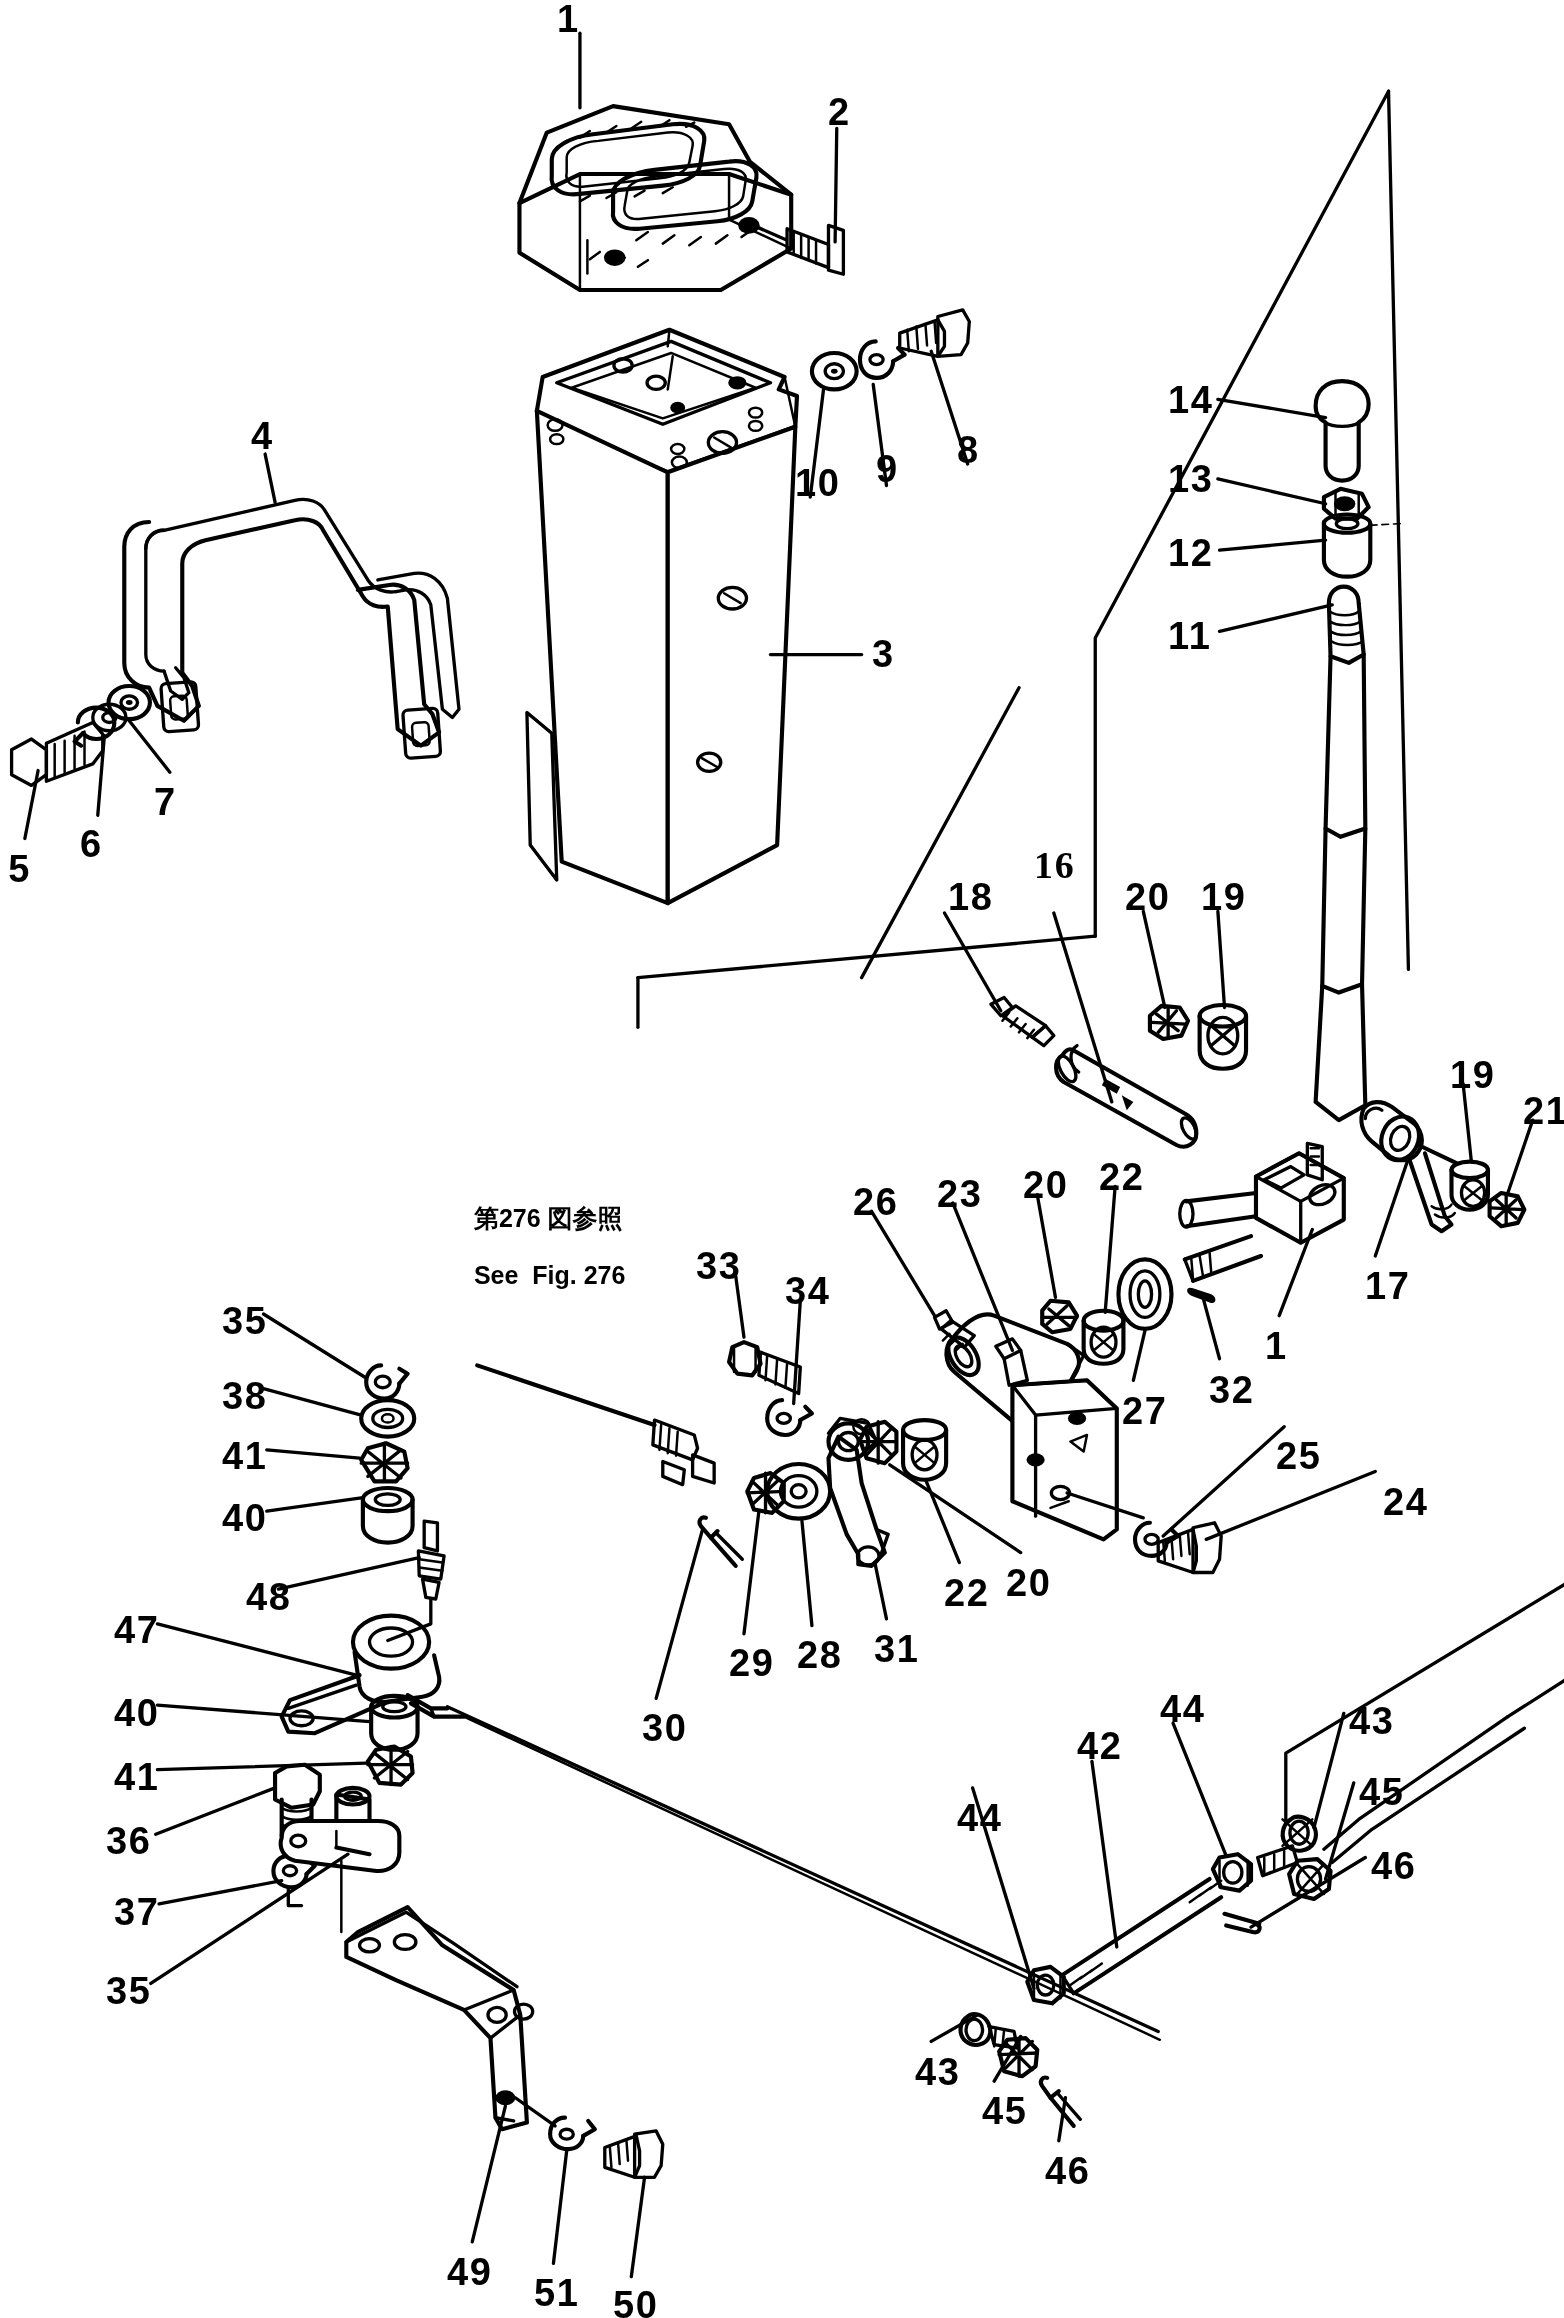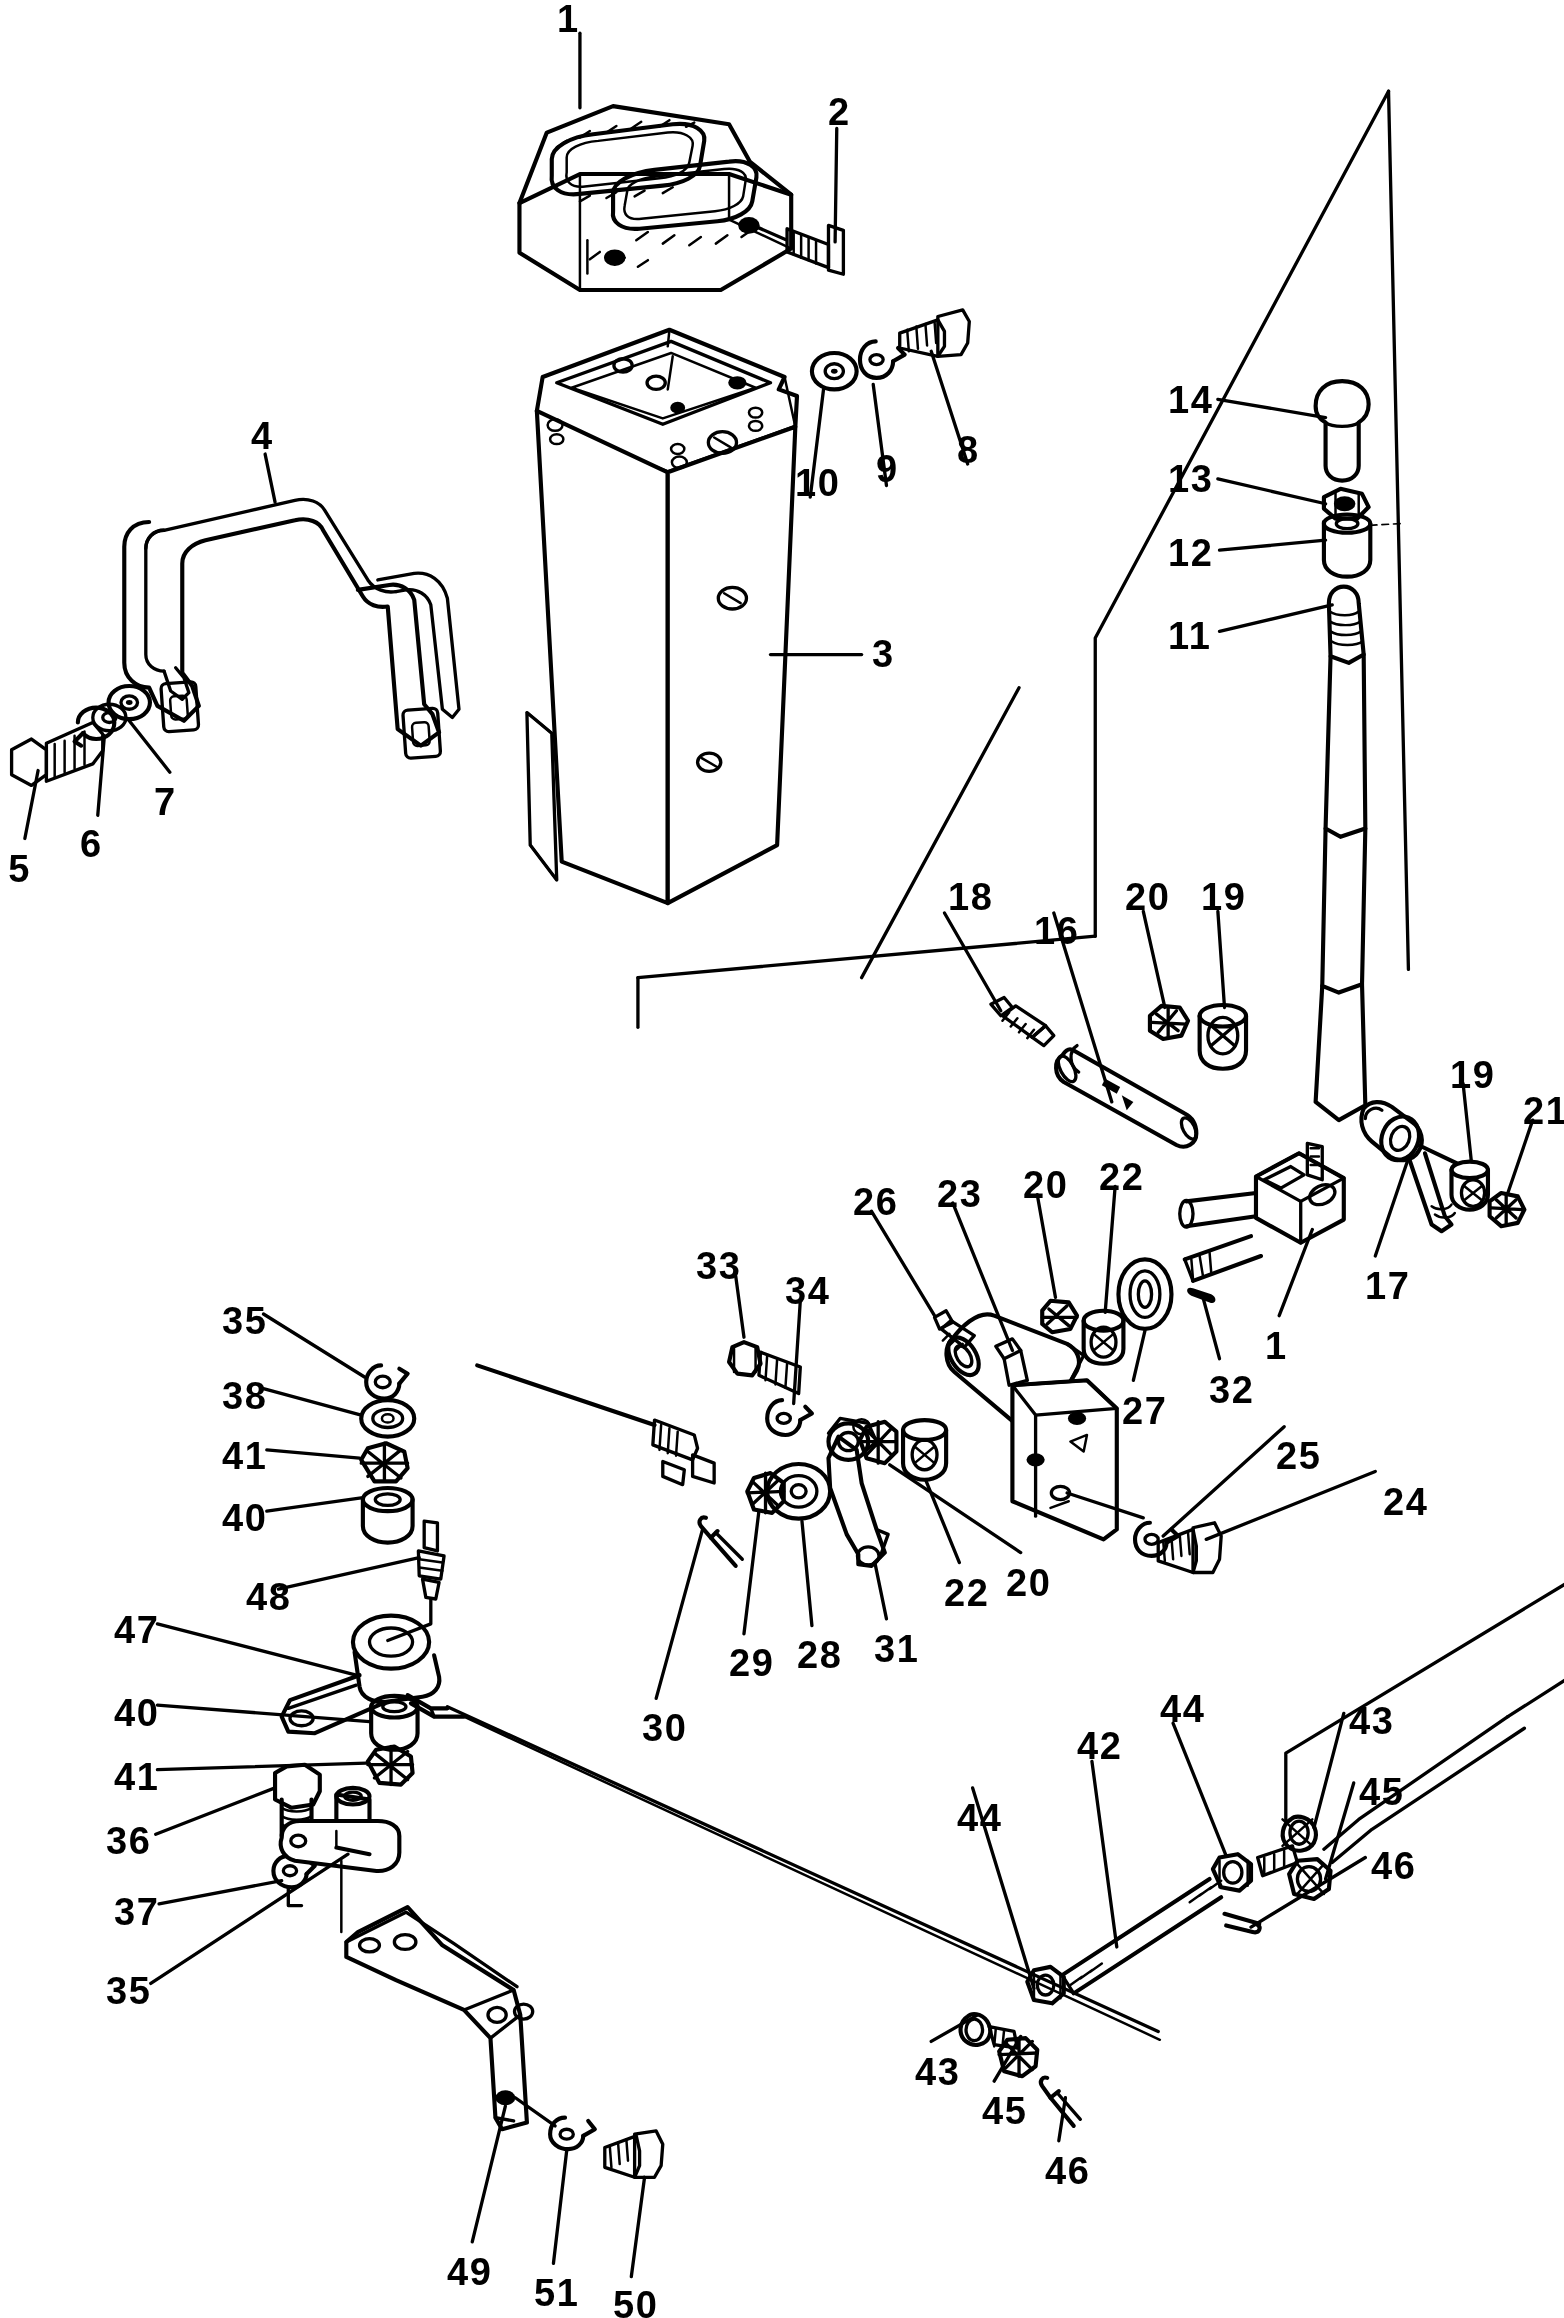--- a/index.html
+++ b/index.html
@@ -574,37 +574,41 @@
     <path d="M1676,110 L1700,1170"></path>
     <path d="M770,1180 L1322,1130"></path>
     <path d="M770,1180 L770,1240"></path>
     <path d="M1230,830 L1040,1180"></path>
     <path d="M1552,2198 L1552,2116 L1889,1912"></path>
   </g>
 
   </g>
 </svg>
 
+<div class="note" style="left:460px; top:1175px;">
+  <span>第276 図参照</span><br>
+  <span>See  Fig. 276</span>
+</div>
 
 <div class="callout" style="left:557px;  top:0px;">1</div>
 <div class="callout" style="left:828px; top:93px;">2</div>
 <div class="callout" style="left:251px;  top:417px;">4</div>
 <div class="callout" style="left:872px; top:635px;">3</div>
 <div class="callout" style="left:795px;  top:464px;">10</div>
 <div class="callout" style="left:876px; top:450px;">9</div>
 <div class="callout" style="left:957px; top:431px;">8</div>
 <div class="callout" style="left:8.3px;   top:850px;">5</div>
 <div class="callout" style="left:80px;   top:825px;">6</div>
 <div class="callout" style="left:154px;  top:783px;">7</div>
 <div class="callout" style="left:1168px; top:381px;">14</div>
 <div class="callout" style="left:1168px; top:460px;">13</div>
 <div class="callout" style="left:1168px; top:534px;">12</div>
 <div class="callout" style="left:1168px; top:617px;">11</div>
 <div class="callout" style="left:948px; top:878px;">18</div>
-<div class="callout" style="left:1034px; top:912px;">16</div>
+<div class="callout" style="left:1034px; top:846px;font-family:Liberation Serif, serif;">16</div>
 <div class="callout" style="left:1125px; top:878px;">20</div>
 <div class="callout" style="left:1201px; top:878px;">19</div>
 <div class="callout" style="left:1450px; top:1056px;">19</div>
 <div class="callout" style="left:1523px; top:1092px;">21</div>
 <div class="callout" style="left:1365px; top:1267px;">17</div>
 <div class="callout" style="left:1265px; top:1327px;">1</div>
 <div class="callout" style="left:853px; top:1183px;">26</div>
 <div class="callout" style="left:937px; top:1175px;">23</div>
 <div class="callout" style="left:1023px; top:1166px;">20</div>
 <div class="callout" style="left:1099px; top:1158px;">22</div>

